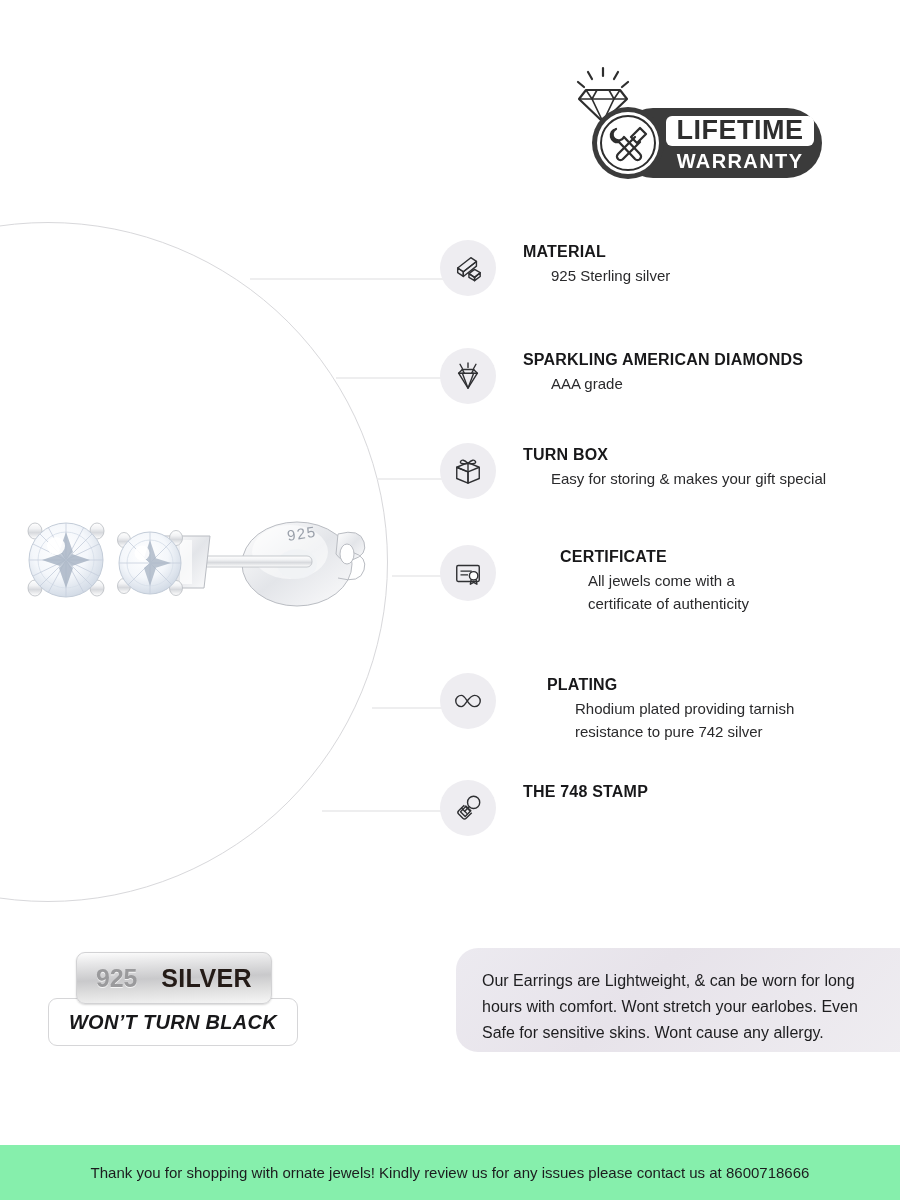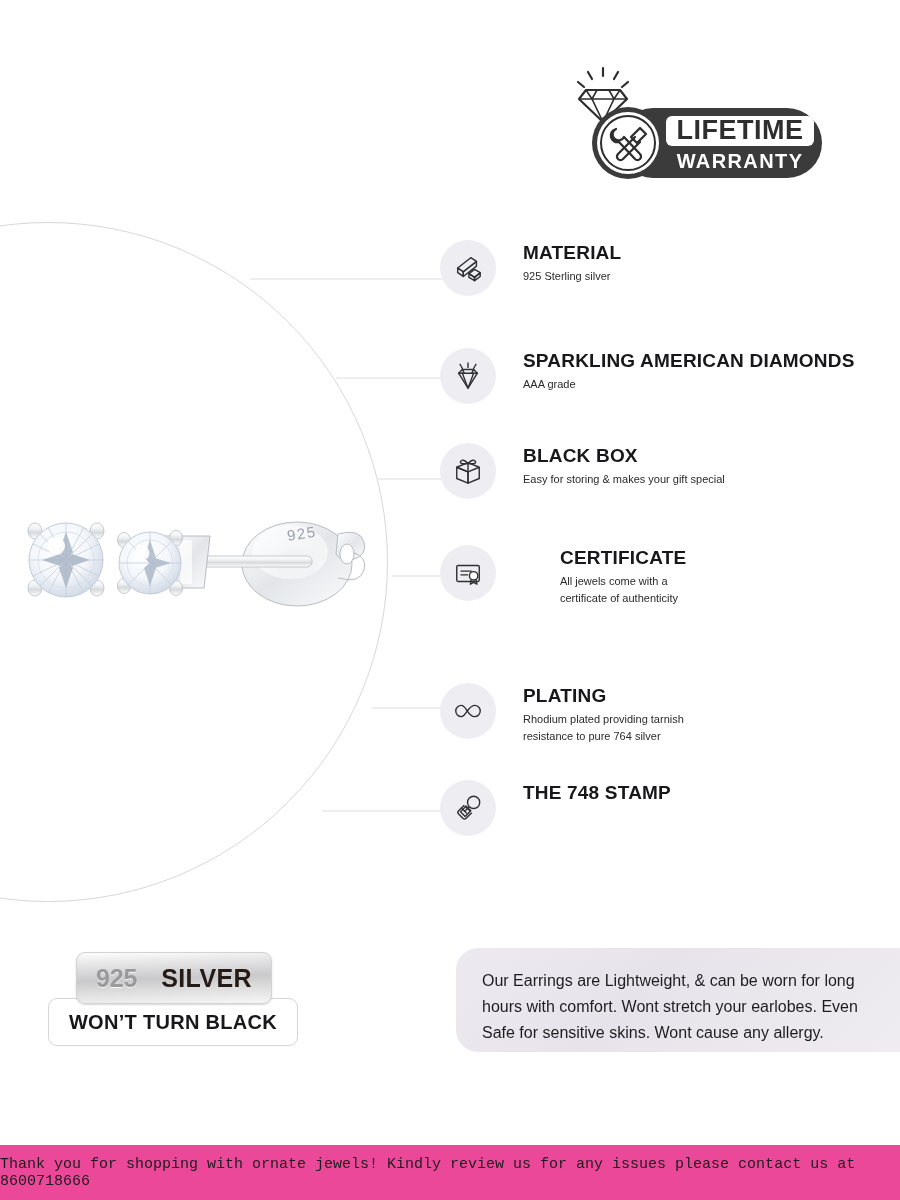--- a/index.html
+++ b/index.html
@@ -36,26 +36,26 @@
   .features { position:absolute; left:440px; top:240px; width:460px; }
   .feature { position:absolute; display:flex; align-items:flex-start; }
   .f-icon {
     width:56px; height:56px; flex:0 0 56px;
     border-radius:50%;
     background:#eeedf1;
     display:flex; align-items:center; justify-content:center;
   }
   .f-text { margin-left:27px; padding-top:2px; }
   .f-title {
-    font-size:19px; font-weight:bold; letter-spacing:0.2px;
+    font-size:16px; font-weight:bold; letter-spacing:0.2px;
     color:#18181a; line-height:1.2; white-space:nowrap;
   }
   .f-desc {
-    font-size:11px; color:#2a2a2c; line-height:1.55;
-    margin-top:3px; white-space:pre-line;
+    font-size:15px; color:#2a2a2c; line-height:1.55;
+    margin-top:3px; white-space:pre-line;margin-left:28px;
   }
 
   
   .silver-stack { position:absolute; left:48px; top:952px; width:250px; }
   .silver-pill {
     width:196px; height:52px; margin-left:28px;
     border-radius:9px;
     background:linear-gradient(178deg,#fdfdfd 0%,#e9e9ea 18%,#c9c9cb 50%,#dedede 72%,#f6f6f6 100%);
     border:1px solid #d2d2d4;
     display:flex; align-items:center; justify-content:center;
@@ -69,21 +69,21 @@
   .silver-pill .slv {
     font-size:25px; font-weight:bold; color:#241b17;
     letter-spacing:0.4px; margin-left:24px;
   }
   .black-pill {
     width:250px; height:48px; margin-top:-6px;
     border-radius:9px;
     background:#ffffff;
     border:1px solid #d6d6d8;
     display:flex; align-items:center; justify-content:center;
-    position:relative; z-index:1;
+    position:relative; z-index:1;font-style:italic;
   }
   .black-pill span {
     font-size:20px; font-weight:bold; color:#18181a; letter-spacing:0.3px;
   }
 
   
   .comfort-note {
     position:absolute; left:456px; top:948px;
     width:460px; height:104px;
     border-radius:22px 0 0 22px;
@@ -91,22 +91,22 @@
     padding:20px 26px 0 26px;
   }
   .comfort-note p {
     font-size:16px; line-height:1.62; color:#1d1d1f;
   }
 
   
   .footer {
     position:absolute; left:0; bottom:0;
     width:900px; height:55px;
-    background:#ec4899;
-    display:flex; align-items:center; justify-content:center;font-family:Liberation Mono, monospace;
+    background:#86efac;
+    display:flex; align-items:center; justify-content:center;
   }
   .footer span { font-size:15px; color:#1c1c1e; }
 </style>
 </head>
 <body>
 
 <div class="page">
 
   <div class="warranty-badge">
     <svg width="258" height="116" viewBox="0 0 258 116">
@@ -286,51 +286,51 @@
         <svg width="30" height="30" viewBox="0 0 32 32" fill="none" stroke="#2f3033" stroke-width="1.5" stroke-linejoin="round">
           <path d="M4 12 L16 7 L28 12 L16 17 Z"></path>
           <path d="M4 12 L4 24 L16 29 L16 17 Z"></path>
           <path d="M16 17 L16 29 L28 24 L28 12"></path>
           <path d="M16 7 L16 17"></path>
           <path d="M16 8 q-6 -6 -8 -2 q-1 3 8 2 Z"></path>
           <path d="M16 8 q6 -6 8 -2 q1 3 -8 2 Z"></path>
         </svg>
       </div>
       <div class="f-text">
-        <div class="f-title">BLACK BOX</div>
+        <div class="f-title">TURN BOX</div>
         <div class="f-desc">Easy for storing  &amp; makes your gift special</div>
       </div>
     </div>
 
     <div class="feature" style="top:305px;gap:37px;">
       <div class="f-icon">
         <svg width="30" height="30" viewBox="0 0 32 32" fill="none" stroke="#2f3033" stroke-width="1.5" stroke-linejoin="round">
           <rect x="4" y="8" width="24" height="17" rx="1.5"></rect>
           <path d="M8 14 L20 14 M8 18 L16 18"></path>
           <circle cx="22" cy="19" r="4.5" fill="#ffffff"></circle>
           <path d="M19.5 22.5 L18.5 28 L22 26 L25.5 28 L24.5 22.5"></path>
         </svg>
       </div>
       <div class="f-text">
         <div class="f-title">CERTIFICATE</div>
         <div class="f-desc">All jewels come with a
 certificate of authenticity</div>
       </div>
     </div>
 
-    <div class="feature" style="top:443px;">
+    <div class="feature" style="top:433px;gap:24px;">
       <div class="f-icon">
         <svg width="32" height="32" viewBox="0 0 34 32" fill="none" stroke="#2f3033" stroke-width="1.5">
           <path d="M10 10 a6 6 0 1 0 0 12 c5 0 7 -12 14 -12 a6 6 0 1 1 0 12 c-7 0 -9 -12 -14 -12 Z"></path>
         </svg>
       </div>
       <div class="f-text">
         <div class="f-title">PLATING</div>
         <div class="f-desc">Rhodium plated providing tarnish
-resistance to pure 764 silver</div>
+resistance to pure 742 silver</div>
       </div>
     </div>
 
     <div class="feature" style="top:540px;">
       <div class="f-icon">
         <svg width="30" height="30" viewBox="0 0 32 32" fill="none" stroke="#2f3033" stroke-width="1.5" stroke-linejoin="round">
           <circle cx="22" cy="10" r="6.5"></circle>
           <path d="M17.5 14.5 L12 20"></path>
           <path d="M19 19 L13 25 l-5 -5 l6 -6 Z"></path>
           <path d="M12 13 L6 19 a2.5 2.5 0 0 0 0 3.5 l4.5 4.5 a2.5 2.5 0 0 0 3.5 0 L20 21"></path>

